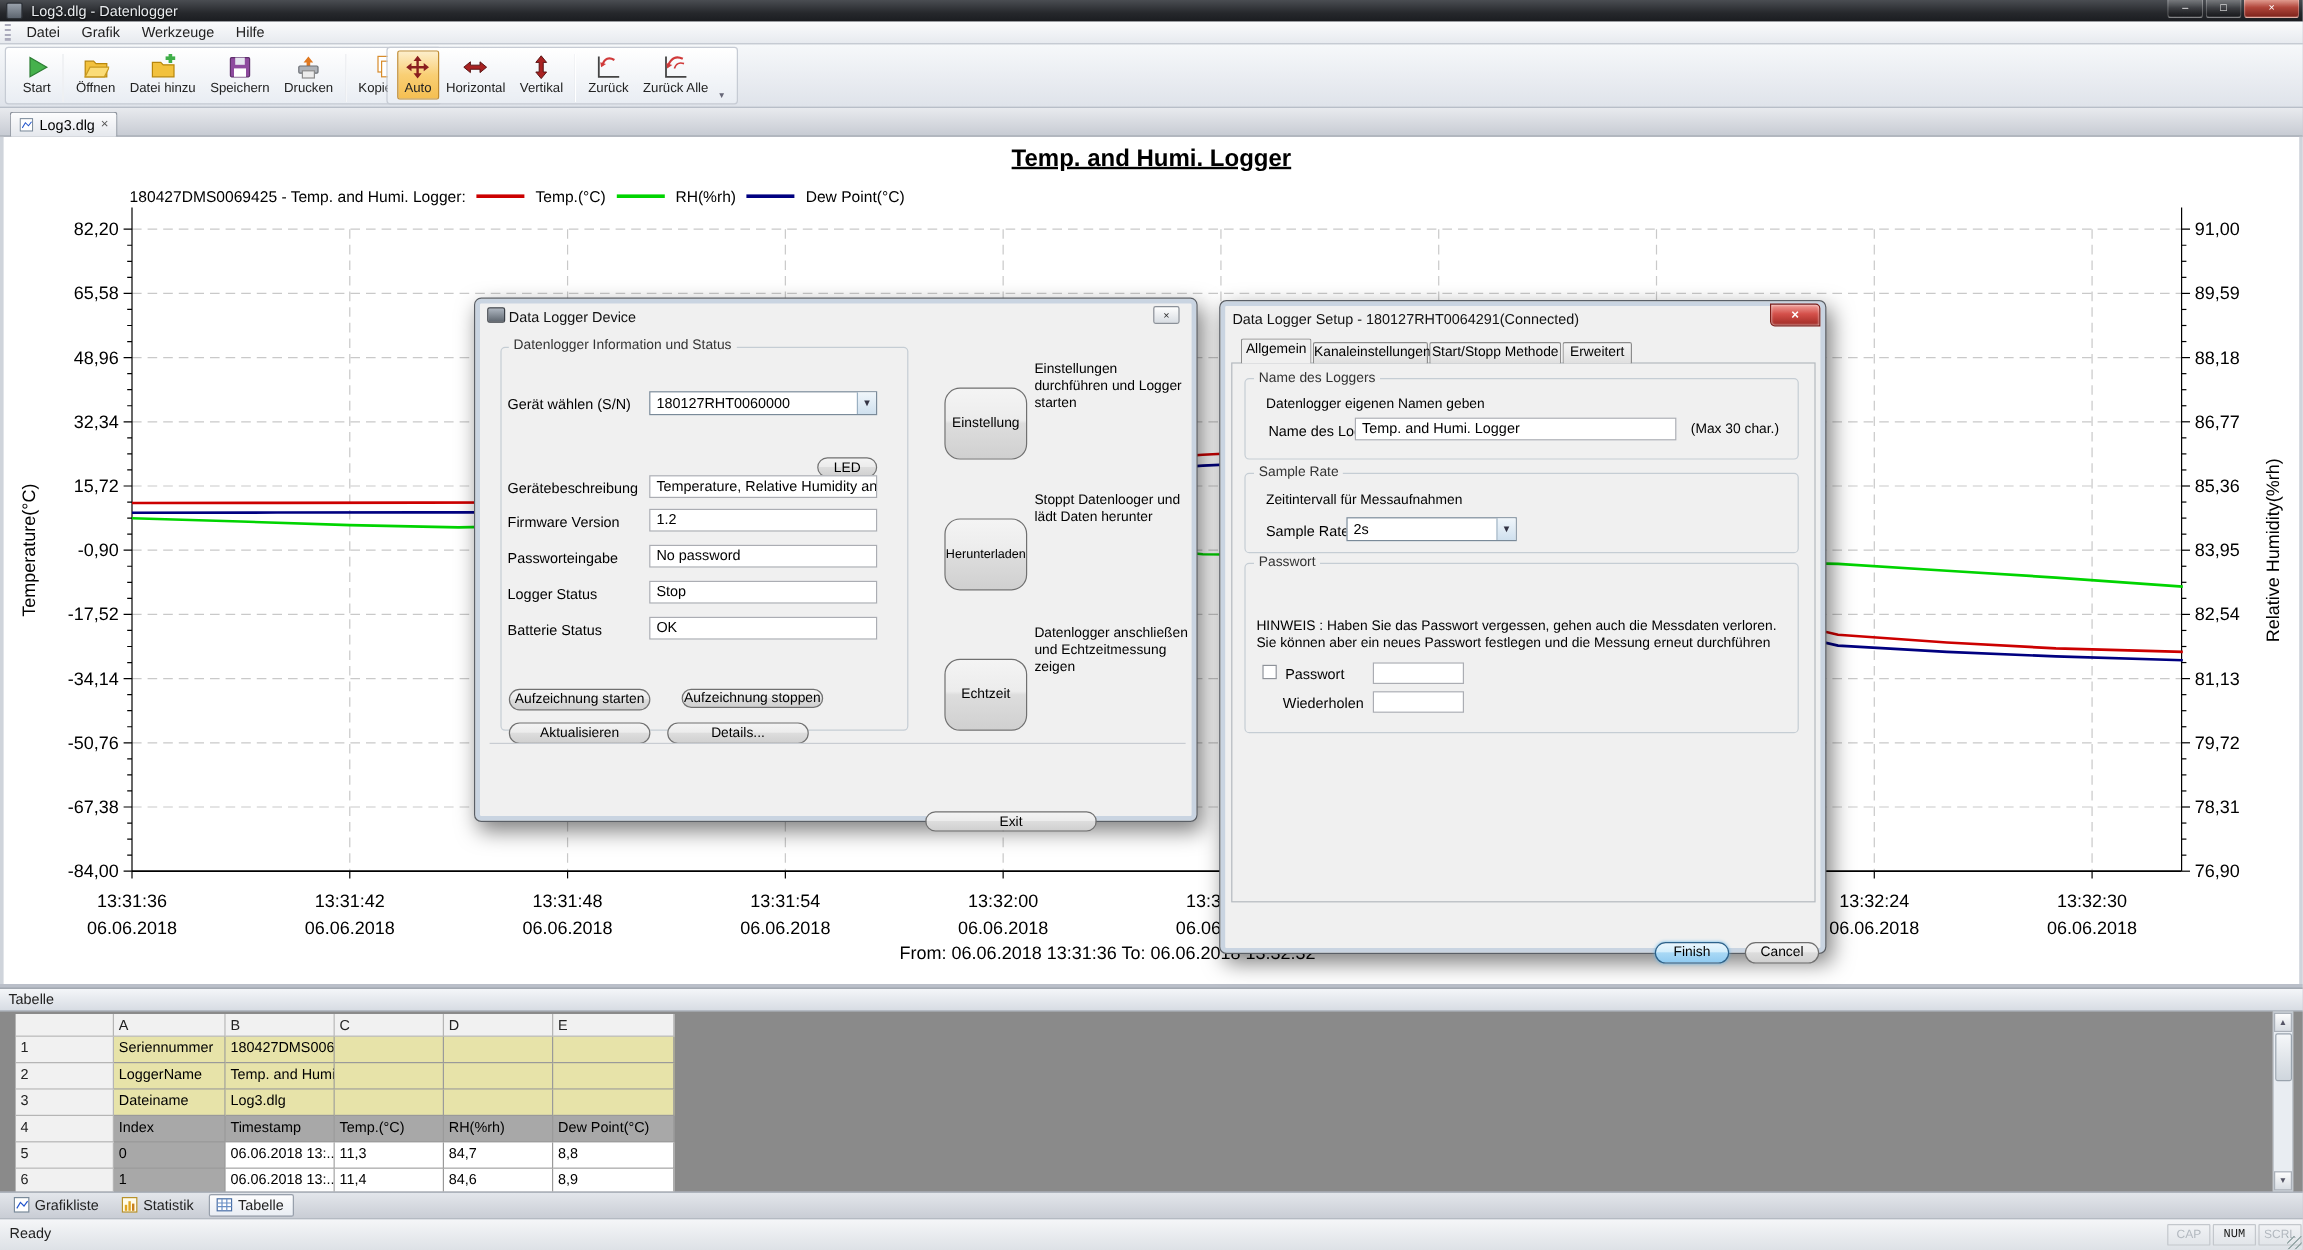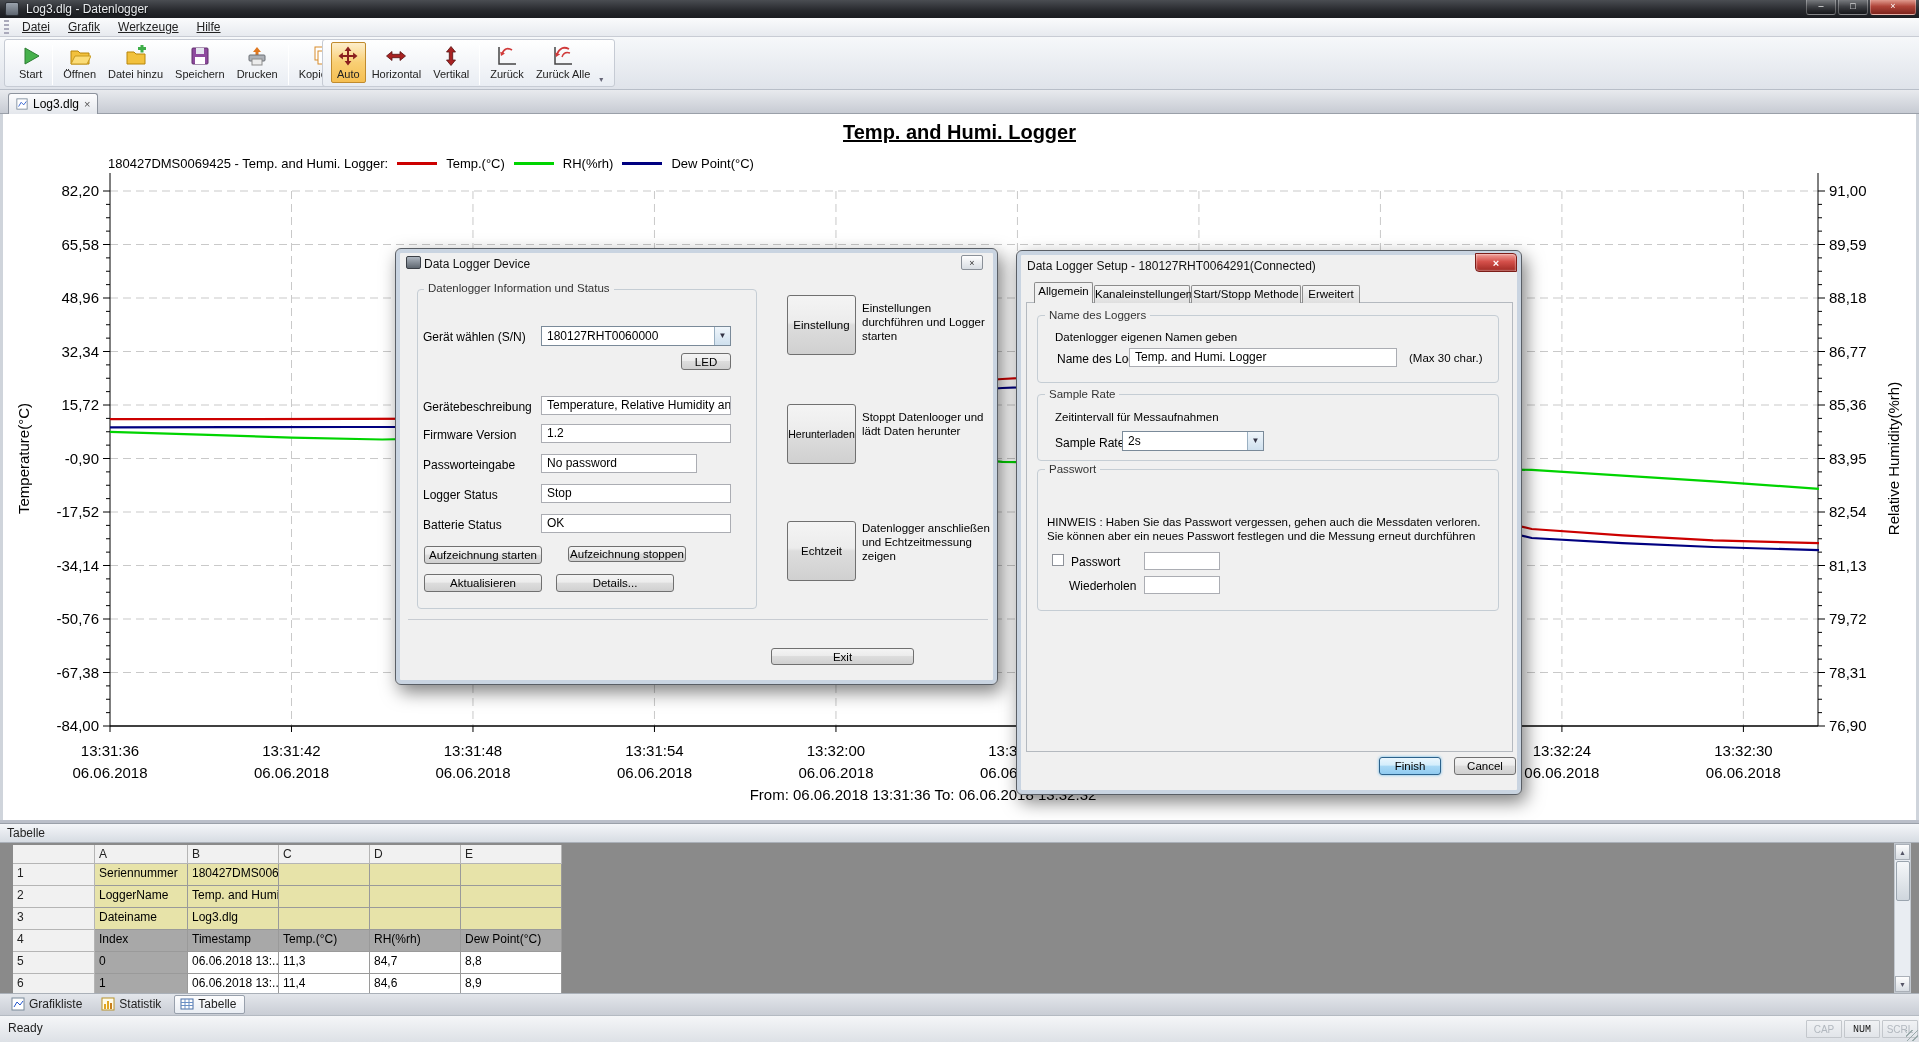--- a/index.html
+++ b/index.html
@@ -18,21 +18,21 @@
     border-radius:0 0 3px 3px; color:#fff; font-size:9px; text-align:center; line-height:13px; }
   .wbtn.min { left:1806px; width:30px; } .wbtn.max { left:1838px; width:30px; }
   .wbtn.close { left:1870px; width:46px; background:linear-gradient(#e09a8e,#b0453a 45%,#7e241c); }
 
   
   .menubar { position:absolute; left:0; top:18px; width:1919px; height:19px;
     background:linear-gradient(#fafbfc,#e7eaef); border-bottom:1px solid #c8ccd4;
     display:flex; align-items:center; font-size:12px; color:#222; }
   .grip { width:5px; height:14px; margin:0 4px;
     background:repeating-linear-gradient(#aab 0 2px,transparent 2px 4px); }
-  .menubar span.mi { padding:2px 9px;text-decoration:underline; }
+  .menubar span.mi { padding:2px 9px; }
 
   
   .toolbar { position:absolute; left:0; top:37px; width:1919px; height:53px;
     background:linear-gradient(#f6f8fa,#dfe3ea); border-bottom:1px solid #b8bec8; }
   .tgroup { position:absolute; top:2px; height:48px; background:linear-gradient(#ffffff,#e9edf3);
     border:1px solid #c6cbd4; border-radius:3px; display:flex; align-items:flex-start; padding:2px 10px 0 8px; }
   .tbtn { display:flex; flex-direction:column; align-items:center; padding:2px 5px; border:1px solid transparent; border-radius:2px; }
   .tbtn svg { width:22px; height:22px; }
   .tbtn .tlabel { font-size:11px; color:#222; margin-top:1px; white-space:nowrap; }
   .tbtn.active { background:linear-gradient(#fdeecb,#f9cf74 50%,#f5bf52); border:1px solid #c08b2e; }
@@ -69,22 +69,22 @@
   .dlg-close-red { position:absolute; width:42px; height:19px; font-size:11px; font-weight:bold; text-align:center;
     line-height:18px; color:#fff; background:linear-gradient(#f0a09a,#d4504a 45%,#a02a24);
     border:1px solid #7c1d18; border-radius:0 4px 0 4px; box-shadow:inset 0 0 2px #fff; }
   .gbox { position:absolute; border:1px solid #c5cdd4; border-radius:4px; }
   .glabel { position:absolute; background:#f0f0f0; padding:0 4px; font-size:11.5px; color:#333; white-space:nowrap; }
   .lbl { position:absolute; font-size:12px; color:#000; white-space:nowrap; }
   .small { font-size:11.5px; }
   .fld { position:absolute; background:#fff; border:1px solid #abadb3; font-size:12px; padding:1px 5px;
     overflow:hidden; white-space:nowrap; color:#000; }
   .btn { position:absolute; background:linear-gradient(#f4f4f4,#ececec 45%,#dddddd 50%,#d0d0d0);
-    border:1px solid #707070; border-radius:3px; font-size:11.5px; color:#000;
-    display:flex; align-items:center; justify-content:center; text-align:left; }
+    border:1px solid #707070; border-radius:13px; font-size:11.5px; color:#000;
+    display:flex; align-items:center; justify-content:center; text-align:left;margin-top:28px; }
   .btn.default { border:1px solid #2c628b; background:linear-gradient(#eaf6fd,#d3eefc 45%,#a9d9f5 50%,#90cbf1); box-shadow:0 0 3px #61b5e8; }
   .combo { position:absolute; background:#fff; border:1px solid #7a8a99; font-size:12px; }
   .combo .cval { position:absolute; left:5px; top:2px; right:18px; overflow:hidden; white-space:nowrap; }
   .combo .cbtn { position:absolute; right:0; top:0; bottom:0; width:16px;
     background:linear-gradient(#f0f6fb,#cfe0ee); border-left:1px solid #9ab0c2;
     font-size:8px; color:#334; text-align:center; line-height:17px; }
   .cb { position:absolute; width:12px; height:12px; background:#fff; border:1px solid #8e9299; }
   .dlgtab { position:absolute; height:18px; top:34px; background:linear-gradient(#f5f5f5,#dfdfdf);
     border:1px solid #8c8c8c; border-bottom:none; border-radius:2px 2px 0 0;
     font-size:11.5px; text-align:center; padding-top:2px; }
@@ -442,21 +442,21 @@
     </div>
     <div class="btn" style="left:285px; top:104px; width:50px; height:17px;">LED</div>
 
     <span class="lbl" style="left:27px; top:151px;">Gerätebeschreibung</span>
     <div class="fld" style="left:145px; top:147px; width:190px; height:19px;">Temperature, Relative Humidity and De</div>
 
     <span class="lbl" style="left:27px; top:179px;">Firmware Version</span>
     <div class="fld" style="left:145px; top:175px; width:190px; height:19px;">1.2</div>
 
     <span class="lbl" style="left:27px; top:209px;">Passworteingabe</span>
-    <div class="fld" style="left:145px; top:205px; width:156px; height:19px;">No password</div>
+    <div class="fld" style="left:145px; top:205px; width:190px; height:19px;">No password</div>
 
     <span class="lbl" style="left:27px; top:239px;">Logger Status</span>
     <div class="fld" style="left:145px; top:235px; width:190px; height:19px;">Stop</div>
 
     <span class="lbl" style="left:27px; top:269px;">Batterie Status</span>
     <div class="fld" style="left:145px; top:265px; width:190px; height:19px;">OK</div>
 
     <div class="btn" style="left:28px; top:297px; width:118px; height:18px;">Aufzeichnung starten</div>
     <div class="btn" style="left:172px; top:297px; width:118px; height:16px;">Aufzeichnung stoppen</div>
     <div class="btn" style="left:28px; top:325px; width:118px; height:18px;">Aktualisieren</div>

